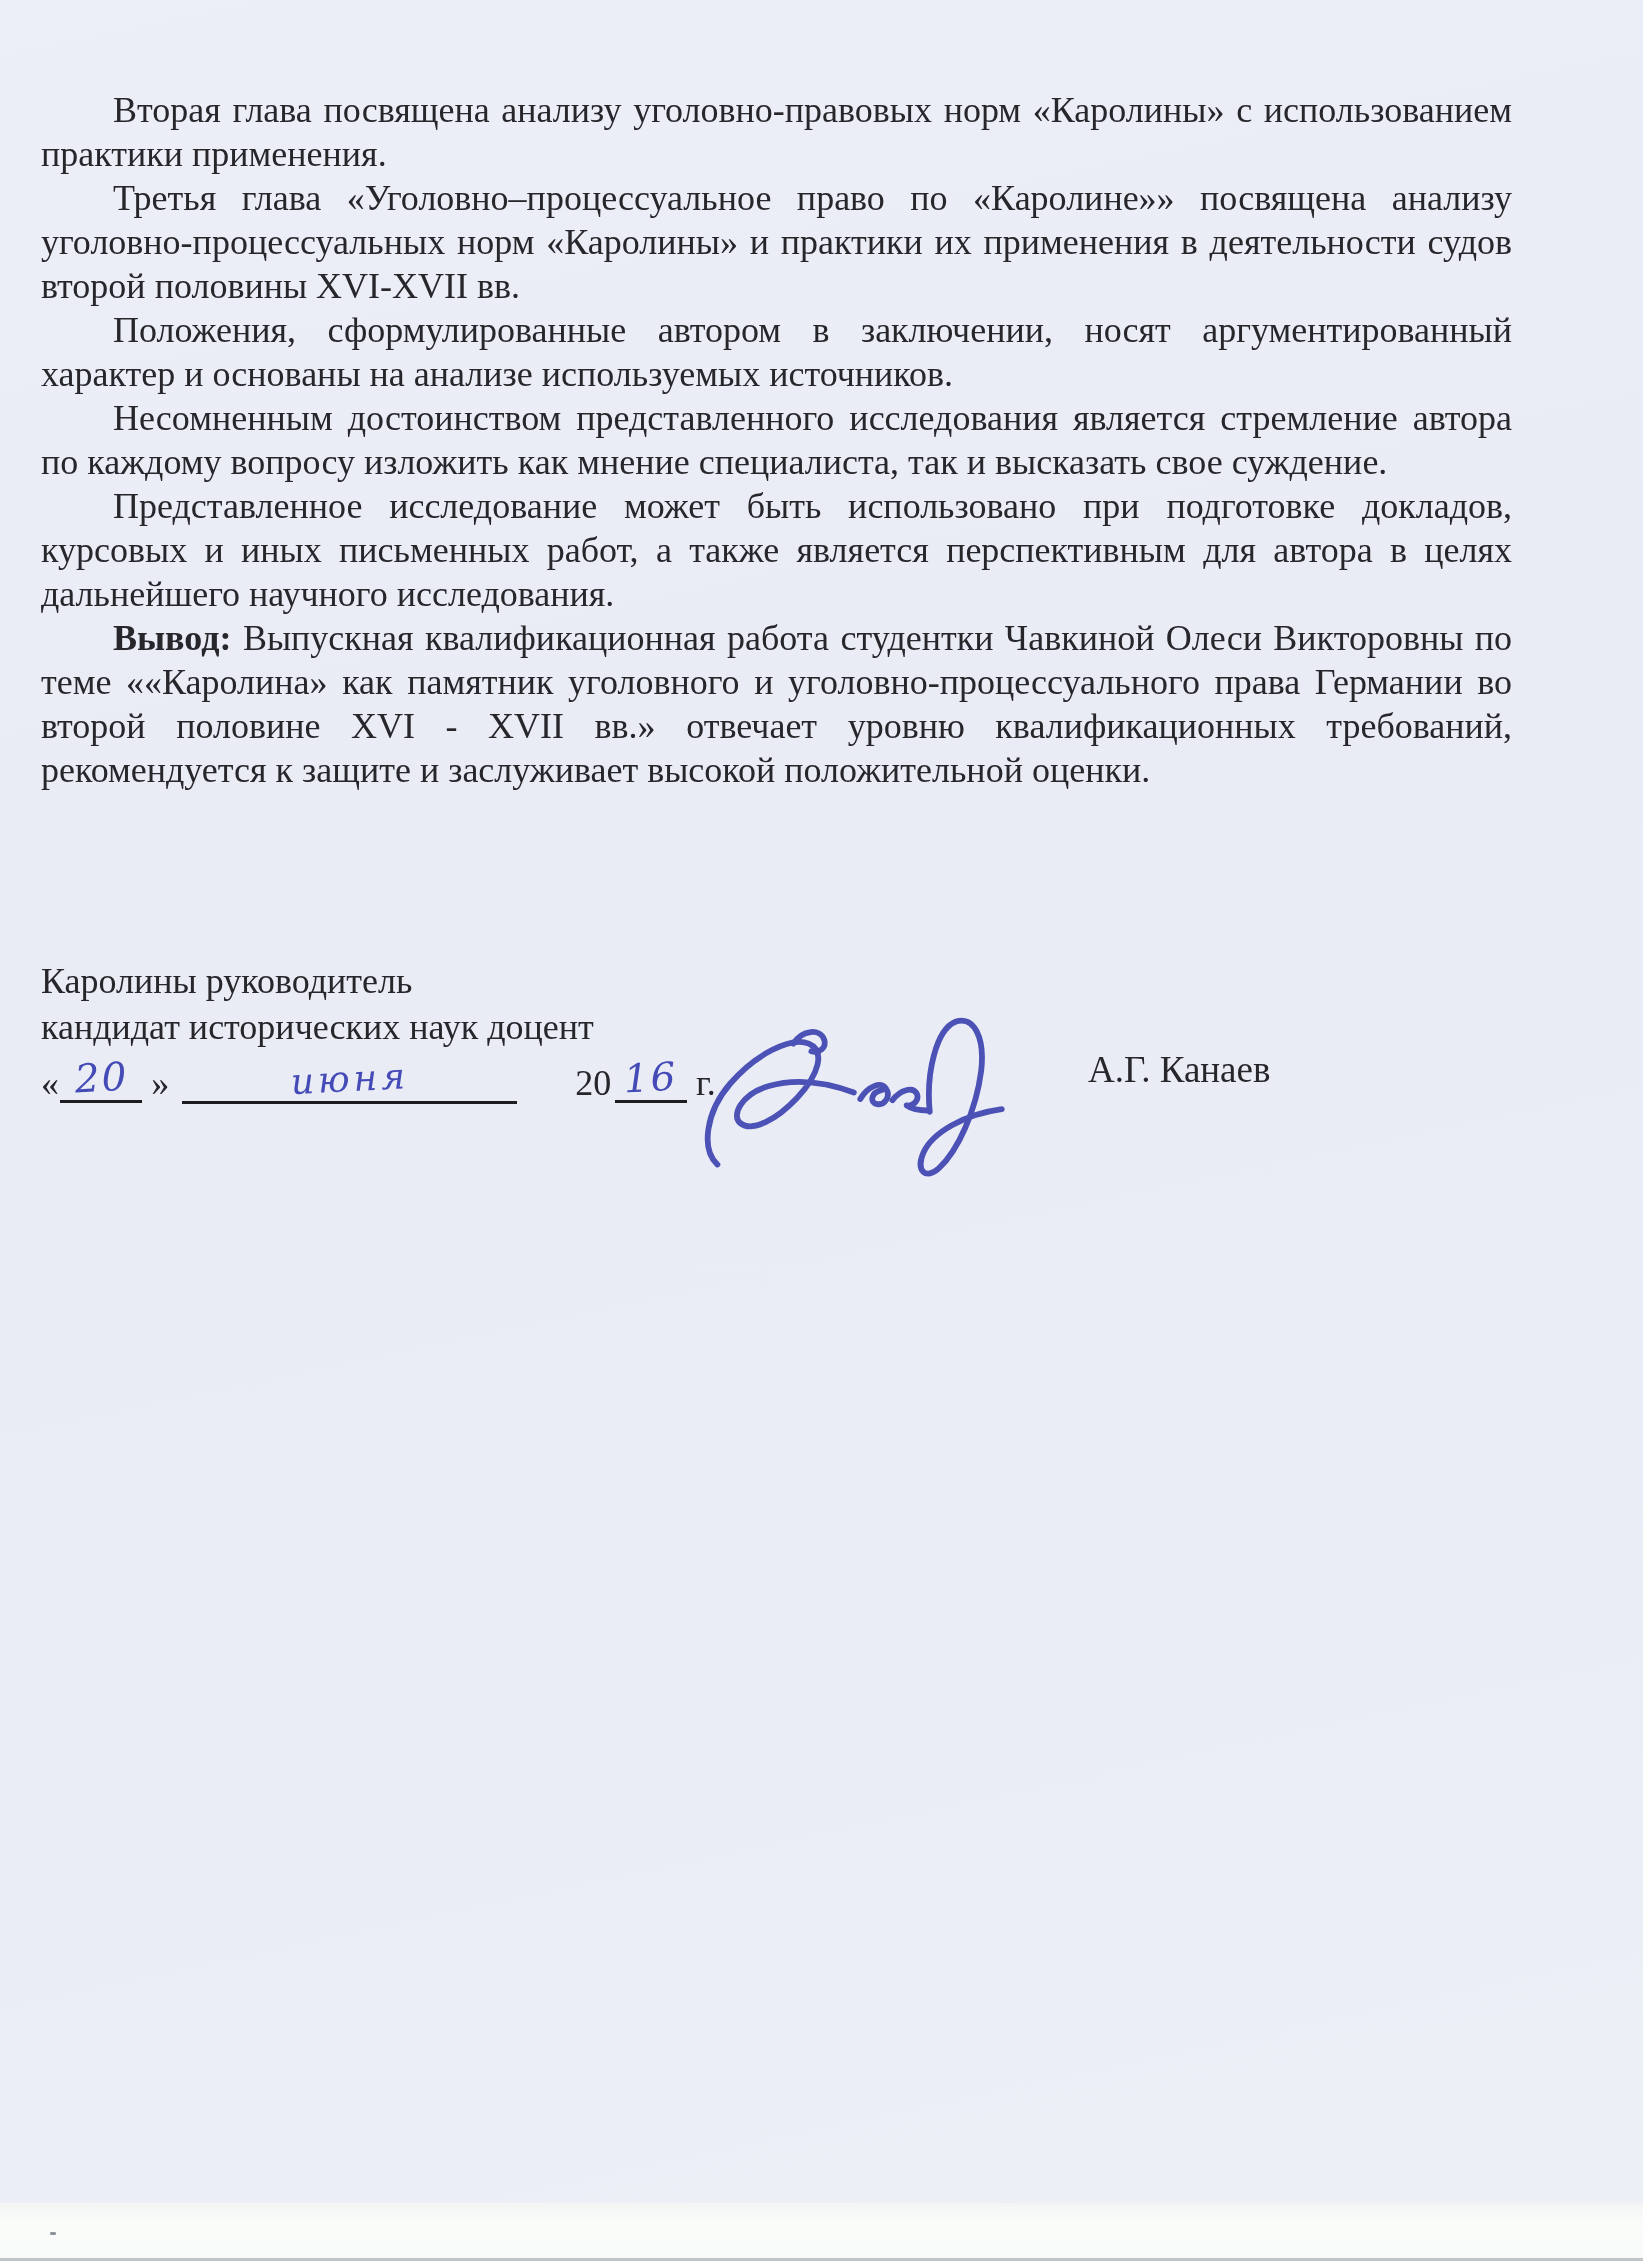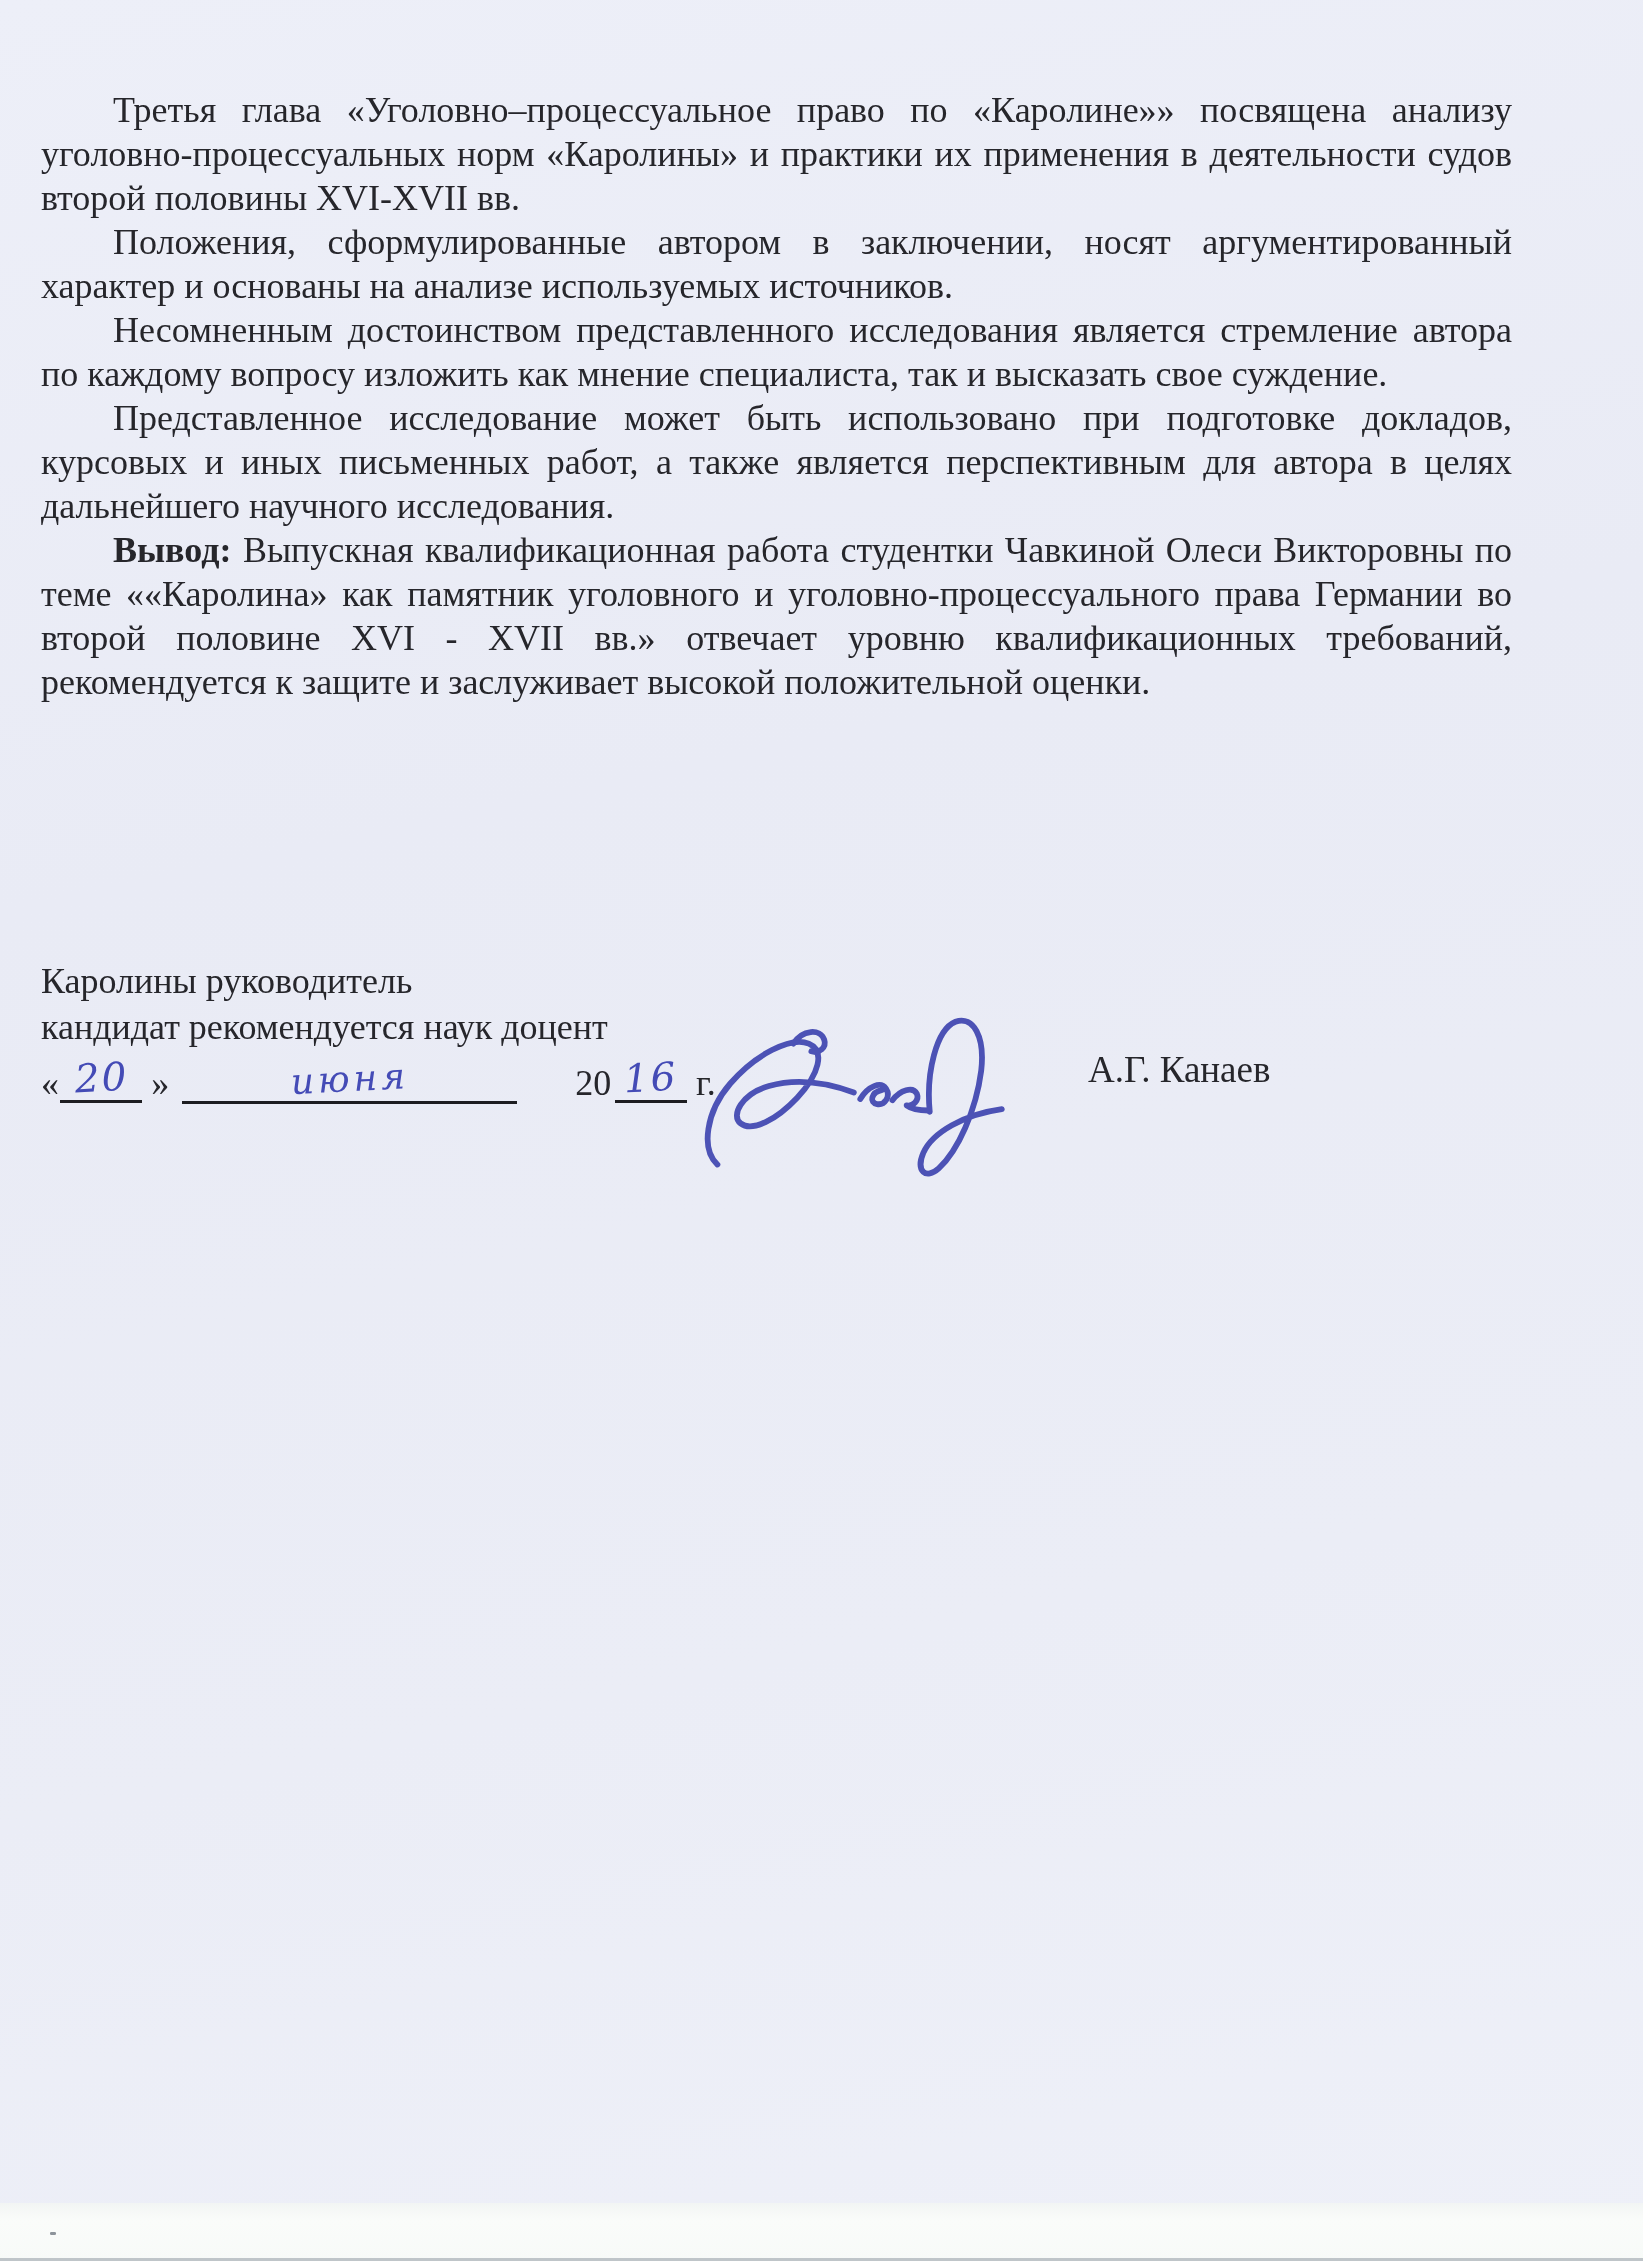--- a/index.html
+++ b/index.html
@@ -55,30 +55,31 @@
 
   .signature-svg{position:absolute;left:699px;top:996px;}
   .signer-name{position:absolute;left:1077px;top:1048px;font-size:37px;white-space:nowrap;margin-left:11px;}
 </style>
 </head>
 <body>
 
 <div class="page">
 
   <div class="doc-text">
+    <p>Вторая глава посвящена анализу уголовно-правовых норм «Каролины» с использованием практики применения.</p>
     <p>Третья глава «Уголовно–процессуальное право по «Каролине»» посвящена анализу уголовно-процессуальных норм «Каролины» и практики их применения в деятельности судов второй половины XVI-XVII вв.</p>
     <p>Положения, сформулированные автором в заключении, носят аргументированный характер и основаны на анализе используемых источников.</p>
     <p>Несомненным достоинством представленного исследования является стремление автора по каждому вопросу изложить как мнение специалиста, так и высказать свое суждение.</p>
     <p>Представленное исследование может быть использовано при подготовке докладов, курсовых и иных письменных работ, а также является перспективным для автора в целях дальнейшего научного исследования.</p>
     <p><span class="b">Вывод:</span> <span>Выпускная квалификационная работа студентки Чавкиной Олеси Викторовны по теме ««Каролина» как памятник уголовного и уголовно-процессуального права Германии во второй половине XVI - XVII вв.» отвечает уровню квалификационных требований, рекомендуется к защите  и заслуживает высокой  положительной оценки.</span></p>
   </div>
 
   <div class="sig-block">
     <div class="line">Каролины руководитель</div>
-    <div class="line">кандидат рекомендуется наук доцент</div>
+    <div class="line">кандидат исторических наук доцент</div>
 
     <div class="date-line"><span class="quote">«</span><span class="blank day"><span class="hand">20</span></span> <span class="quote">»</span><span class="blank month"><span class="hand month-w">июня</span></span><span class="printed-20">20</span><span class="blank year"><span class="hand">16</span></span> <span>г.</span></div>
   </div>
 
   <svg class="signature-svg" width="374" height="193" viewBox="0 0 580 300" fill="none">
     <g stroke="#3f45b0" stroke-width="9" stroke-linecap="round" stroke-linejoin="round" fill="none" opacity="0.92">
       <path d="M28 262 C2 238 10 180 48 136 C86 92 142 62 170 74 C196 85 186 122 152 158 C120 192 82 212 64 198 C48 186 66 152 108 140 C150 128 196 134 240 150"></path>
       <path d="M146 74 C160 52 188 50 194 68 C198 80 186 90 174 86"></path>
       <path d="M250 160 C262 140 282 132 290 144 C298 156 288 170 276 168 C264 166 266 150 284 146"></path>
       <path d="M300 162 C312 146 332 140 338 152 C342 162 332 172 322 170 C330 176 344 178 356 178"></path>

